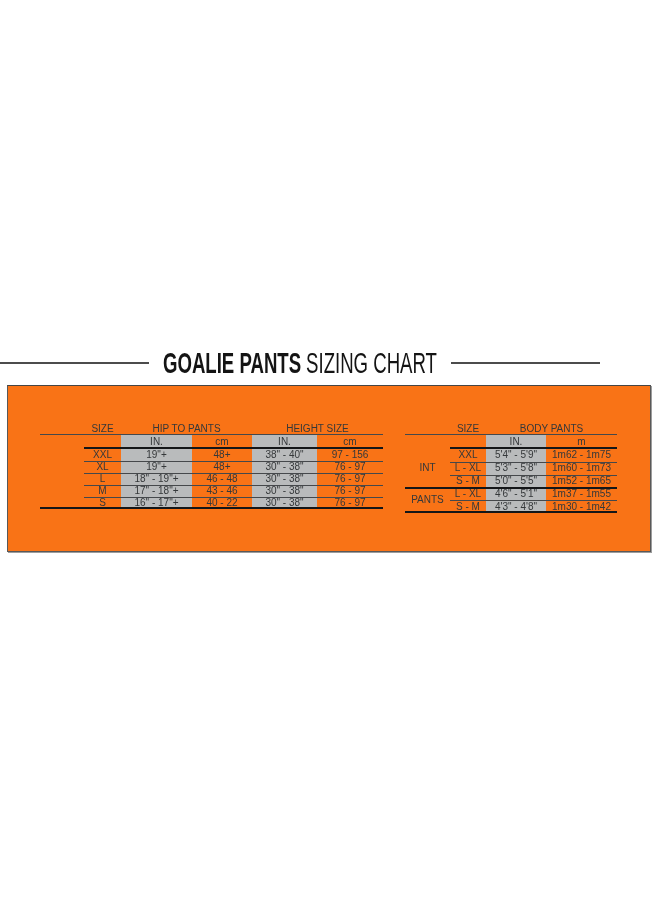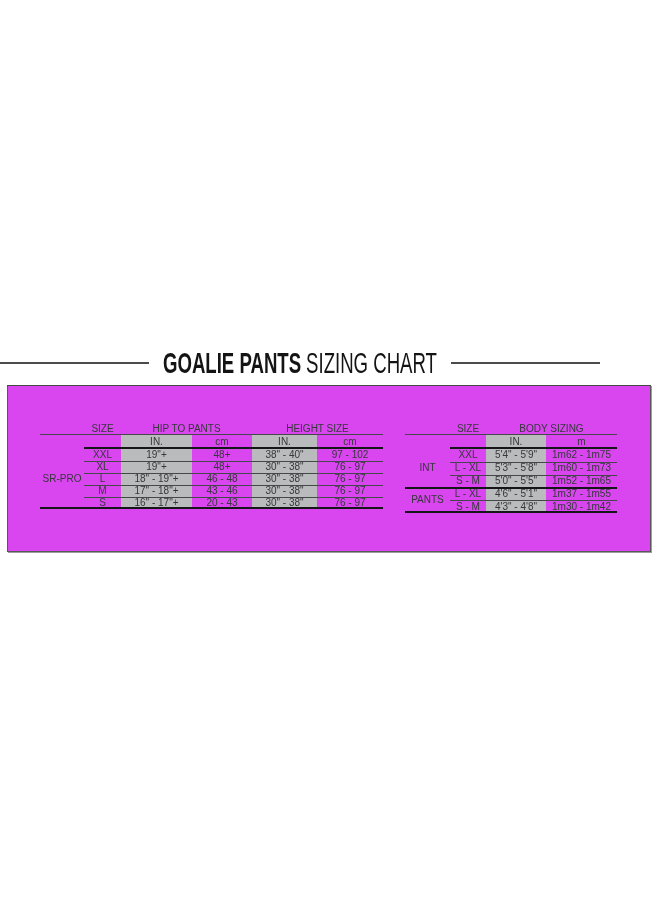--- a/index.html
+++ b/index.html
@@ -21,21 +21,21 @@
   .title-text {
     white-space:nowrap; transform:scaleX(0.62); transform-origin:center;
     font-size:30px; line-height:1; color:#141414; letter-spacing:0;
   }
   .title-bold { font-weight:700; margin-right:8px; }
   .title-reg  { font-weight:400; }
 
   
   .panel {
     position:absolute; left:7px; top:385px; width:644px; height:167px;
-    background:#d946ef; border:1px solid #595959; border-top-color:#454545;
+    background:#f97316; border:1px solid #595959; border-top-color:#454545;
     box-sizing:border-box; box-shadow:1px 1px 0 #9c9c9c;
   }
 
   
   .tbl { position:absolute; font-size:10px; color:#35383a; }
   .ltable { left:32px;  top:37px; width:343px; height:86px; }
   .rtable { left:397px; top:37px; width:212px; height:90px; }
 
   .shade { position:absolute; background:#b9bbbc; }
   .l-shade1 { left:81px;  top:11px; width:71px; height:73px; }
@@ -85,27 +85,26 @@
     <div class="grid lgrid">
       <div class="cell" style="grid-area:1/2">SIZE</div>
       <div class="cell" style="grid-area:1/3/2/5">HIP TO PANTS</div>
       <div class="cell" style="grid-area:1/5/2/7">HEIGHT SIZE</div>
 
       <div class="cell" style="grid-area:2/3">IN.</div>
       <div class="cell" style="grid-area:2/4">cm</div>
       <div class="cell" style="grid-area:2/5">IN.</div>
       <div class="cell" style="grid-area:2/6">cm</div>
 
-      <div class="cell" style="grid-area:3/1/8/2">SR-PRO</div>
 
       <div class="cell" style="grid-area:3/2">XXL</div>
       <div class="cell" style="grid-area:3/3">19"+</div>
       <div class="cell" style="grid-area:3/4">48+</div>
       <div class="cell" style="grid-area:3/5">38" - 40"</div>
-      <div class="cell" style="grid-area:3/6">97 - 102</div>
+      <div class="cell" style="grid-area:3/6">97 - 156</div>
 
       <div class="cell" style="grid-area:4/2">XL</div>
       <div class="cell" style="grid-area:4/3">19"+</div>
       <div class="cell" style="grid-area:4/4">48+</div>
       <div class="cell" style="grid-area:4/5">30" - 38"</div>
       <div class="cell" style="grid-area:4/6">76 - 97</div>
 
       <div class="cell" style="grid-area:5/2">L</div>
       <div class="cell" style="grid-area:5/3">18" - 19"+</div>
       <div class="cell" style="grid-area:5/4">46 - 48</div>
@@ -113,40 +112,40 @@
       <div class="cell" style="grid-area:5/6">76 - 97</div>
 
       <div class="cell" style="grid-area:6/2">M</div>
       <div class="cell" style="grid-area:6/3">17" - 18"+</div>
       <div class="cell" style="grid-area:6/4">43 - 46</div>
       <div class="cell" style="grid-area:6/5">30" - 38"</div>
       <div class="cell" style="grid-area:6/6">76 - 97</div>
 
       <div class="cell" style="grid-area:7/2">S</div>
       <div class="cell" style="grid-area:7/3">16" - 17"+</div>
-      <div class="cell" style="grid-area:7/4">20 - 43</div>
+      <div class="cell" style="grid-area:7/4">40 - 22</div>
       <div class="cell" style="grid-area:7/5">30" - 38"</div>
       <div class="cell" style="grid-area:7/6">76 - 97</div>
     </div>
   </div>
 
   <div class="tbl rtable">
     <div class="shade r-shade"></div>
 
     <div class="hline" style="left:0; top:11px; width:212px;"></div>
     <div class="thick" style="left:45px; top:24px; width:167px;"></div>
     <div class="hline" style="left:45px; top:39px; width:167px;"></div>
     <div class="hline" style="left:45px; top:52px; width:167px;"></div>
     <div class="thick" style="left:0; top:64px; width:212px;"></div>
     <div class="hline" style="left:45px; top:77px; width:167px;"></div>
     <div class="thick" style="left:0; top:88px; width:212px;"></div>
 
     <div class="grid rgrid">
       <div class="cell" style="grid-area:1/2">SIZE</div>
-      <div class="cell" style="grid-area:1/3/2/5">BODY SIZING</div>
+      <div class="cell" style="grid-area:1/3/2/5">BODY PANTS</div>
 
       <div class="cell" style="grid-area:2/3">IN.</div>
       <div class="cell" style="grid-area:2/4">m</div>
 
       <div class="cell" style="grid-area:3/1/6/2">INT</div>
       <div class="cell" style="grid-area:6/1/8/2">PANTS</div>
 
       <div class="cell" style="grid-area:3/2">XXL</div>
       <div class="cell" style="grid-area:3/3">5'4" - 5'9"</div>
       <div class="cell" style="grid-area:3/4">1m62 - 1m75</div>

